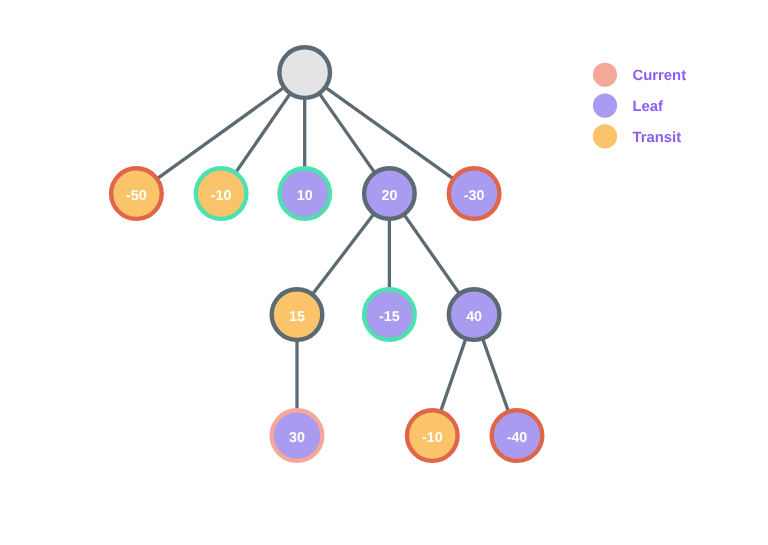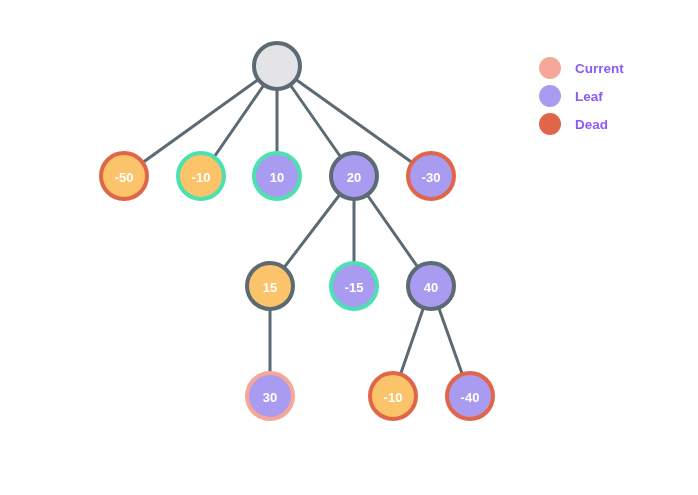--- a/index.html
+++ b/index.html
@@ -137,18 +137,18 @@
   <div id="legend">
       <div class="legend-row">
         <span class="legend-swatch" style="background: rgb(245, 168, 153);"></span>
         <span class="legend-label">Current</span>
       </div>
       <div class="legend-row">
         <span class="legend-swatch" style="background: rgb(168, 155, 240);"></span>
         <span class="legend-label">Leaf</span>
       </div>
       <div class="legend-row">
-        <span class="legend-swatch" style="background: rgb(224, 102, 74);"></span>
-        <span class="legend-label">Dead</span>
+        <span class="legend-swatch" style="background: rgb(251, 196, 106);"></span>
+        <span class="legend-label">Transit</span>
       </div>
     </div>
 
 </div>
 
 </body></html>

